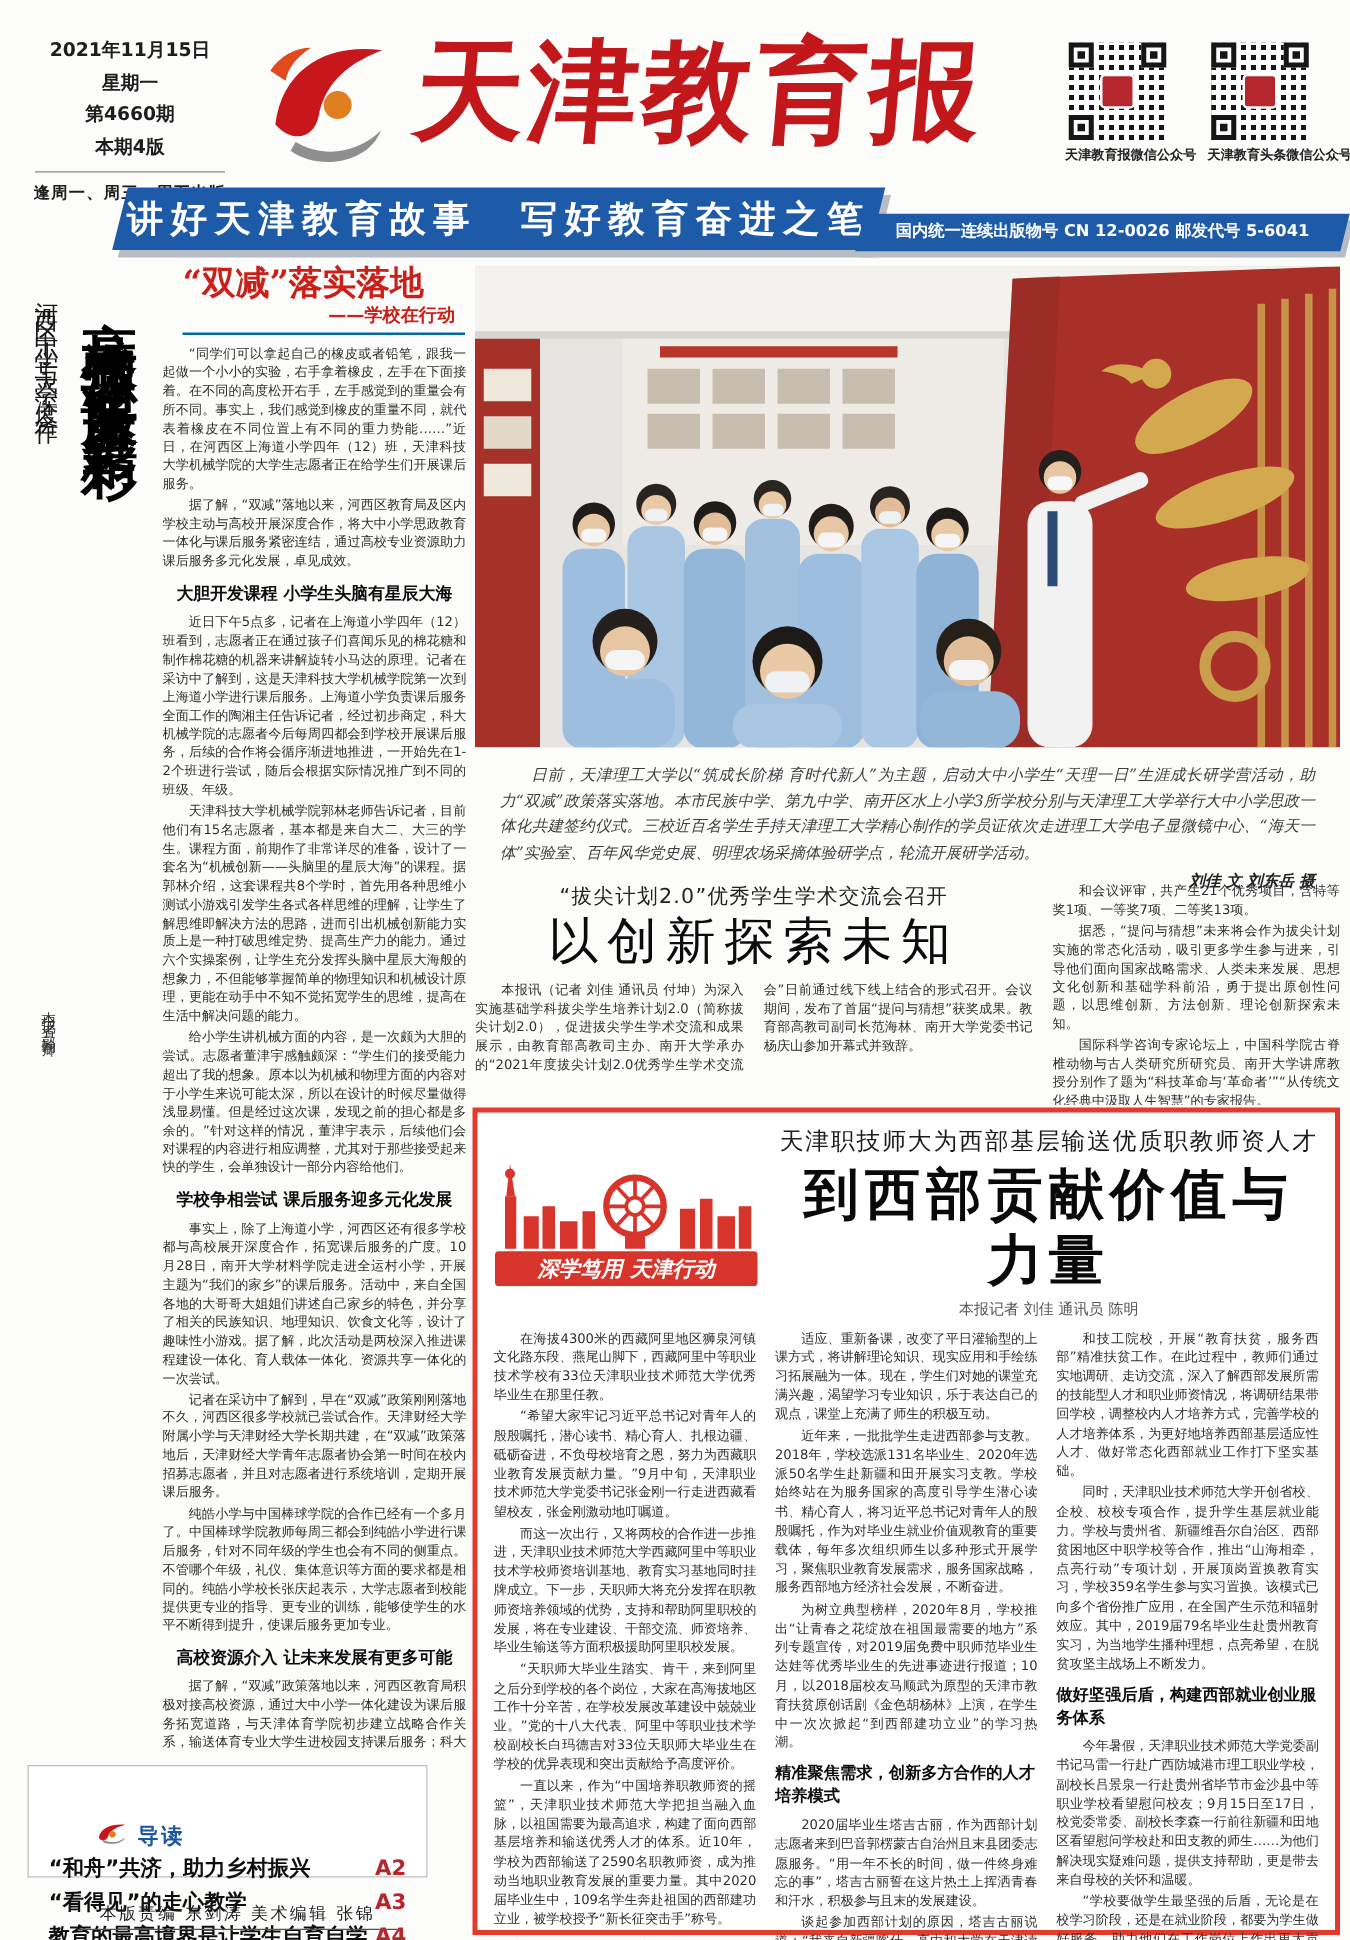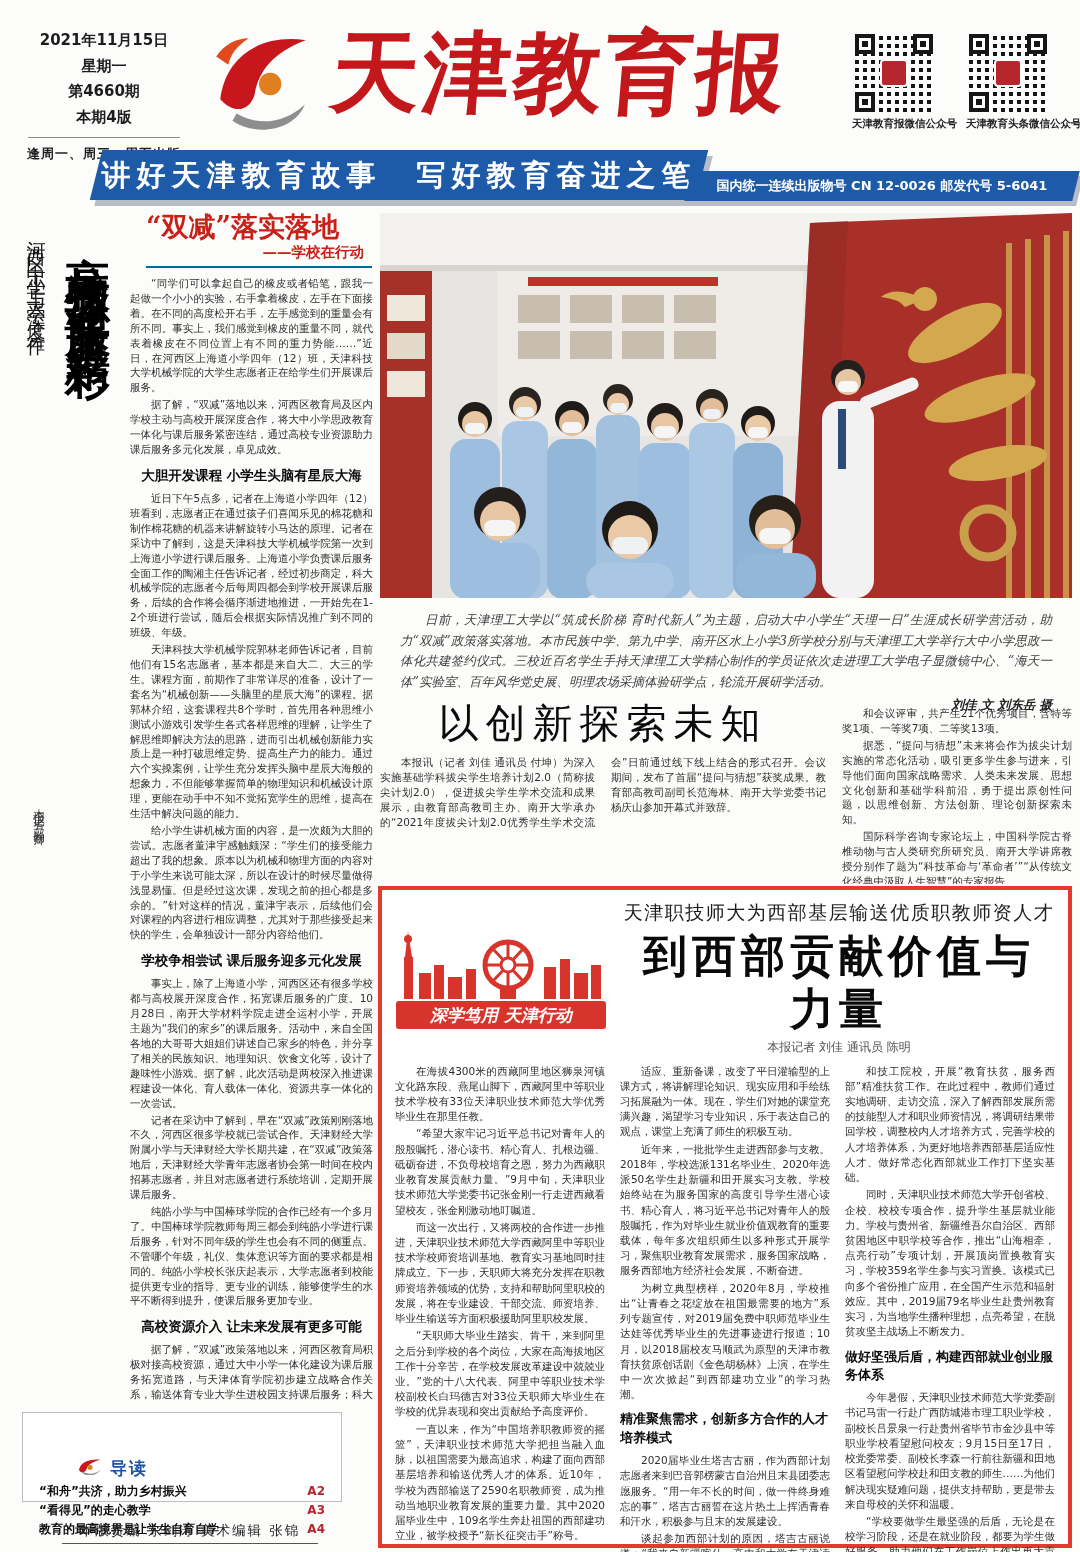--- a/index.html
+++ b/index.html
@@ -78,21 +78,21 @@
   .feature-headline{font-size:44px;font-weight:700;letter-spacing:5px;color:#090909;line-height:1.2;margin:4px 0 3px;}
   .feature-byline{font-size:12px;color:#555;}
   .feature-cols{display:flex;gap:15px;height:498px;overflow:hidden;}
   .fcol{flex:1;font-size:10.5px;line-height:1.45;text-align:justify;overflow:hidden;color:#2e2e2e;}
   .fcol .subhead{text-align:left;font-size:13px;margin:8px 0 5px;}
   
   .toc{position:absolute;left:22px;top:1412px;width:320px;height:90px;border:1px solid #bdbdbd;
      background:#fff;box-sizing:border-box;padding:5px 16px 0;}
   .toc-head{display:flex;align-items:center;gap:7px;margin-left:38px;margin-bottom:2px;margin-top:39px;}
   .toc-title{color:#1c54a3;font-weight:900;font-size:17px;letter-spacing:2px;}
-  .toc-item{display:flex;justify-content:space-between;font-size:12px;font-weight:bold;line-height:1.6;color:#0e0e0e;}
+  .toc-item{display:flex;justify-content:space-between;font-size:17px;font-weight:bold;line-height:1.6;color:#0e0e0e;}
   .toc-page{color:#b5272d;font-weight:900;}
   .editors{position:absolute;left:62px;top:1522px;width:256px;text-align:center;font-size:13.5px;
      color:#1e1e1e;padding-bottom:3px;border-bottom:1.5px solid #555;letter-spacing:2px;}
 </style>
 </head>
 <body>
 
 <div class="page">
 
   <div class="dateblock">
@@ -286,20 +286,21 @@
     </svg>
   </div>
 
   <div class="caption serif">
     <div class="cap-text">日前，天津理工大学以“筑成长阶梯 育时代新人”为主题，启动大中小学生“天理一日”生涯成长研学营活动，助力“双减”政策落实落地。本市民族中学、第九中学、南开区水上小学3所学校分别与天津理工大学举行大中小学思政一体化共建签约仪式。三校近百名学生手持天津理工大学精心制作的学员证依次走进理工大学电子显微镜中心、“海天一体”实验室、百年风华党史展、明理农场采摘体验研学点，轮流开展研学活动。</div>
     <div class="credit">刘佳 文 刘东岳 摄</div>
   </div>
 
   <div class="mid">
     <div class="mid-left">
+      <div class="mid-kicker">“拔尖计划2.0”优秀学生学术交流会召开</div>
       <div class="mid-headline serif">以创新探索未知</div>
       <div class="mid-body">
           <p class="para">本报讯（记者 刘佳 通讯员 付坤）为深入实施基础学科拔尖学生培养计划2.0（简称拔尖计划2.0），促进拔尖学生学术交流和成果展示，由教育部高教司主办、南开大学承办的“2021年度拔尖计划2.0优秀学生学术交流会”日前通过线下线上结合的形式召开。会议期间，发布了首届“提问与猜想”获奖成果。教育部高教司副司长范海林、南开大学党委书记杨庆山参加开幕式并致辞。</p>
         </div>
     </div>
     <div class="mid-right">
         <p class="para">和会议评审，共产生21个优秀项目，含特等奖1项、一等奖7项、二等奖13项。</p>
         <p class="para">据悉，“提问与猜想”未来将会作为拔尖计划实施的常态化活动，吸引更多学生参与进来，引导他们面向国家战略需求、人类未来发展、思想文化创新和基础学科前沿，勇于提出原创性问题，以思维创新、方法创新、理论创新探索未知。</p>
         <p class="para">国际科学咨询专家论坛上，中国科学院古脊椎动物与古人类研究所研究员、南开大学讲席教授分别作了题为“科技革命与‘革命者’”“从传统文化经典中汲取人生智慧”的专家报告。</p>
       </div>

